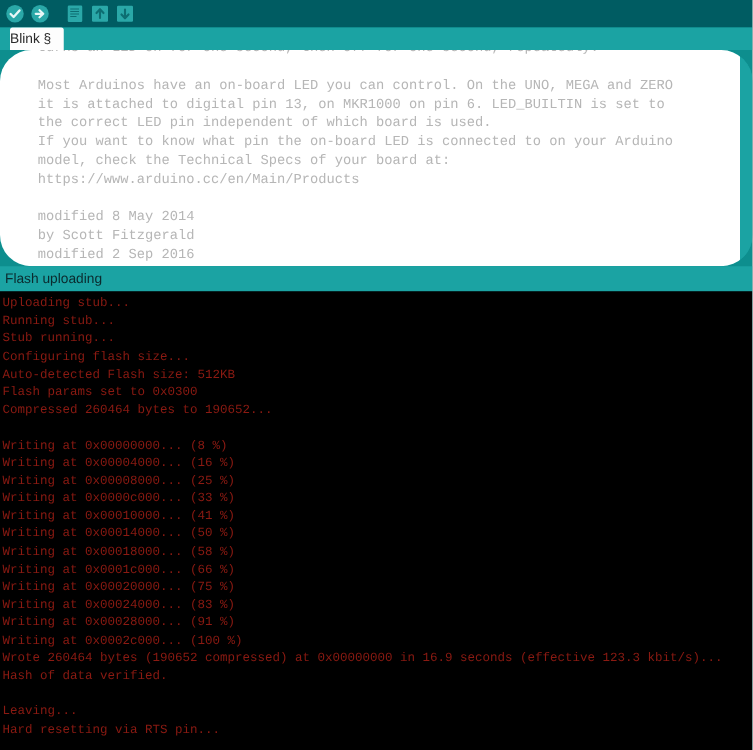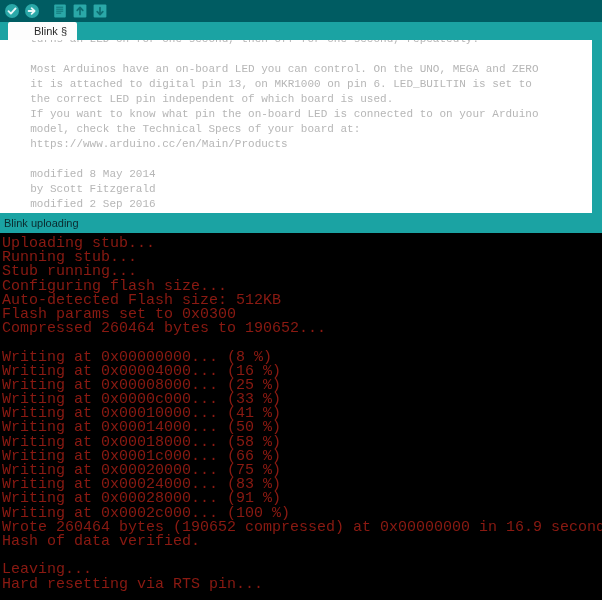--- a/index.html
+++ b/index.html
@@ -57,37 +57,38 @@
     box-sizing: border-box;
     position: relative;
     z-index: 3;
   }
   .tab {
     background: #fdfdfd;
     color: #2a2a2a;
     font-family: "Liberation Sans", sans-serif;
     font-size: 11px;
     line-height: 18px;
-    padding: 0 10px 0 26px;
+    padding: 0 10px 0 0;
     height: 18px;
     border-top-left-radius: 2px;
     border-top-right-radius: 2px;
     cursor: pointer;
     white-space: nowrap;
   }
 
   
   .editor-wrap {
     position: relative;
     background: #1ba3a3;
     padding: 0 10px 0 0;
     box-sizing: border-box;
     flex: 0 0 auto;
     height: 173px;
     overflow: hidden;
+    border-radius: 25px;
   }
   .editor {
     background: #ffffff;
     height: 173px;
     width: 592px;
     overflow: hidden;
     position: relative;
     box-sizing: border-box;
   }
   .code {
@@ -130,21 +131,21 @@
   .console-wrap {
     flex: 1 1 auto;
     background: #000000;
     overflow: hidden;
     position: relative;
     padding-top: 4px;
     box-sizing: border-box;
   }
   .console {
     font-family: "Liberation Mono", "DejaVu Sans Mono", monospace;
-    font-size: 15px;
+    font-size: 10px;
     line-height: 14.2px;
     color: #8b1a12;
     white-space: pre;
     margin: 0;
     padding: 0 0 0 2px;
   }
   .console .ln { display: block; height: 14.2px; }
   .console .blank { display: block; height: 14.2px; }
 
   
@@ -207,20 +208,20 @@
   </div>
 
   <div class="editor-wrap">
     <div class="editor">
       <div class="code" id="code-host"><span class="ln">  turns an LED on for one second, then off for one second, repeatedly.</span><span class="blank"></span><span class="ln">  Most Arduinos have an on-board LED you can control. On the UNO, MEGA and ZERO</span><span class="ln">  it is attached to digital pin 13, on MKR1000 on pin 6. LED_BUILTIN is set to</span><span class="ln">  the correct LED pin independent of which board is used.</span><span class="ln">  If you want to know what pin the on-board LED is connected to on your Arduino</span><span class="ln">  model, check the Technical Specs of your board at:</span><span class="ln">  <span class="link">https://www.arduino.cc/en/Main/Products</span></span><span class="blank"></span><span class="ln">  modified 8 May 2014</span><span class="ln">  by Scott Fitzgerald</span><span class="ln">  modified 2 Sep 2016</span></div>
     </div>
     <div class="right-gutter"></div>
   </div>
 
   <div class="statusbar">
-    <span class="status-text">Blink uploading</span>
+    <span class="status-text">Flash uploading</span>
   </div>
 
   <div class="console-wrap">
     <div class="console" id="console-host"><span class="ln">Uploading stub...</span><span class="ln">Running stub...</span><span class="ln">Stub running...</span><span class="ln">Configuring flash size...</span><span class="ln">Auto-detected Flash size: 512KB</span><span class="ln">Flash params set to 0x0300</span><span class="ln">Compressed 260464 bytes to 190652...</span><span class="blank"></span><span class="ln">Writing at 0x00000000... (8 %)</span><span class="ln">Writing at 0x00004000... (16 %)</span><span class="ln">Writing at 0x00008000... (25 %)</span><span class="ln">Writing at 0x0000c000... (33 %)</span><span class="ln">Writing at 0x00010000... (41 %)</span><span class="ln">Writing at 0x00014000... (50 %)</span><span class="ln">Writing at 0x00018000... (58 %)</span><span class="ln">Writing at 0x0001c000... (66 %)</span><span class="ln">Writing at 0x00020000... (75 %)</span><span class="ln">Writing at 0x00024000... (83 %)</span><span class="ln">Writing at 0x00028000... (91 %)</span><span class="ln">Writing at 0x0002c000... (100 %)</span><span class="ln">Wrote 260464 bytes (190652 compressed) at 0x00000000 in 16.9 seconds (effective 123.3 kbit/s)...</span><span class="ln">Hash of data verified.</span><span class="blank"></span><span class="ln">Leaving...</span><span class="ln">Hard resetting via RTS pin...</span></div>
   </div>
 
 </div>
 
 </body></html>

